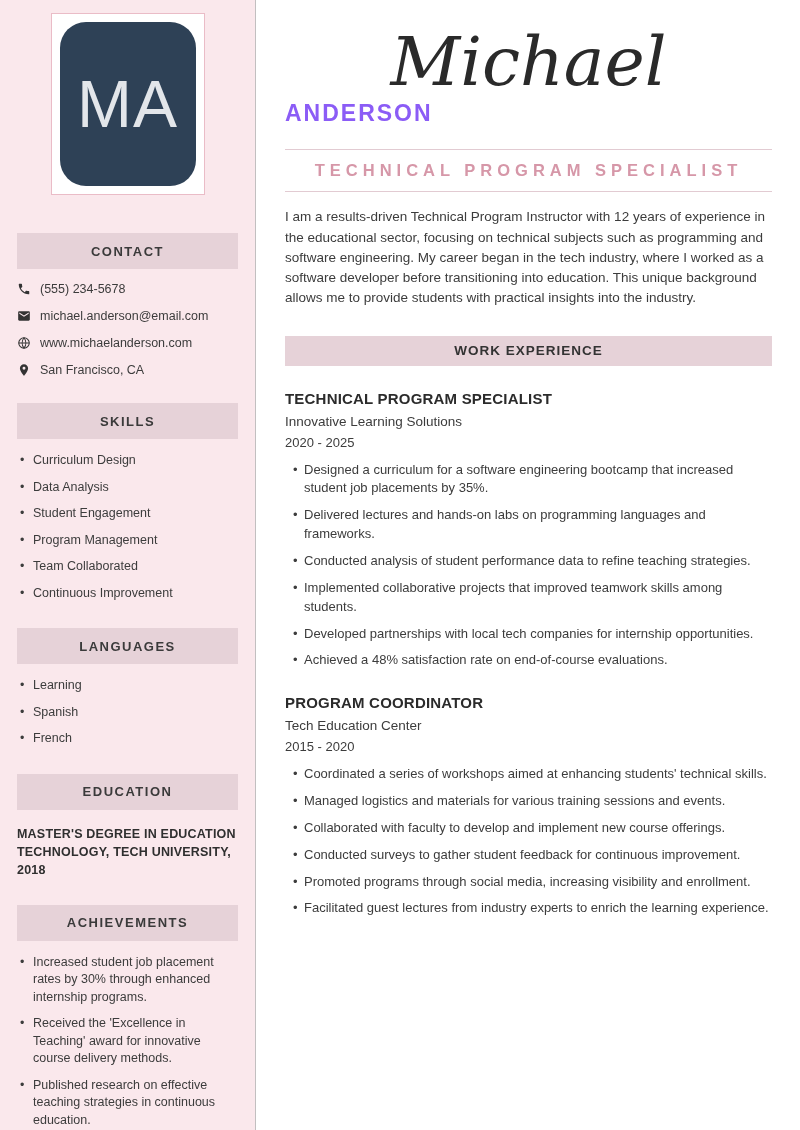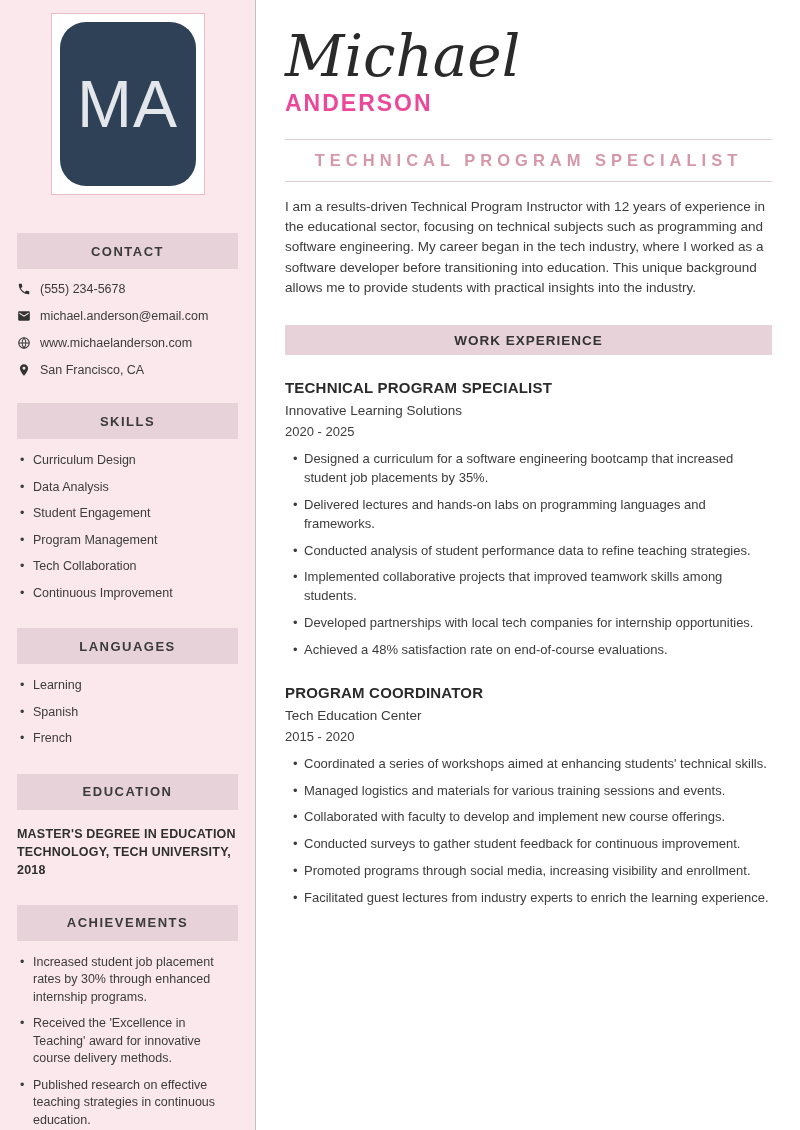--- a/index.html
+++ b/index.html
@@ -51,25 +51,25 @@
 
   .edu-text {
     font-size:12.5px; font-weight:bold; color:#2f2f2f;
     line-height:1.45; letter-spacing:0.2px; padding:2px 0 0 0;
   }
 
   
   .main { flex:1; padding:26px 28px 0 29px; }
   .name-first {
     font-family:"DejaVu Serif", serif; font-style:italic;
-    font-size:58px; line-height:1.05; color:#2a2a2a; font-weight:500;
+    font-size:68px; line-height:1.05; color:#2a2a2a; font-weight:500;text-align:center;
   }
   .name-last {
     font-size:23px; font-weight:bold; letter-spacing:2px;
-    color:#ec4899; margin-top:3px;
+    color:#8b5cf6; margin-top:3px;
   }
   .title-band {
     margin-top:22px; border-top:1px solid #e2cbd2; border-bottom:1px solid #e2cbd2;
     padding:11px 0; text-align:center;
   }
   .title-band span {
     color:#d697a8; font-weight:bold; font-size:16.5px; letter-spacing:5px;
   }
   .summary {
     margin-top:15px; font-size:13.5px; line-height:1.5; color:#3c3c3c;
@@ -145,21 +145,21 @@
     </div>
 
     <div class="side-section">
       <div class="side-bar-header">SKILLS</div>
       <ul class="side-list">
 
       <li>Curriculum Design</li>
           <li>Data Analysis</li>
           <li>Student Engagement</li>
           <li>Program Management</li>
-          <li>Tech Collaboration</li>
+          <li>Team Collaborated</li>
           <li>Continuous Improvement</li>
         </ul>
     </div>
 
     <div class="side-section">
       <div class="side-bar-header">LANGUAGES</div>
       <ul class="side-list">
 
       <li>Learning</li>
           <li>Spanish</li>

